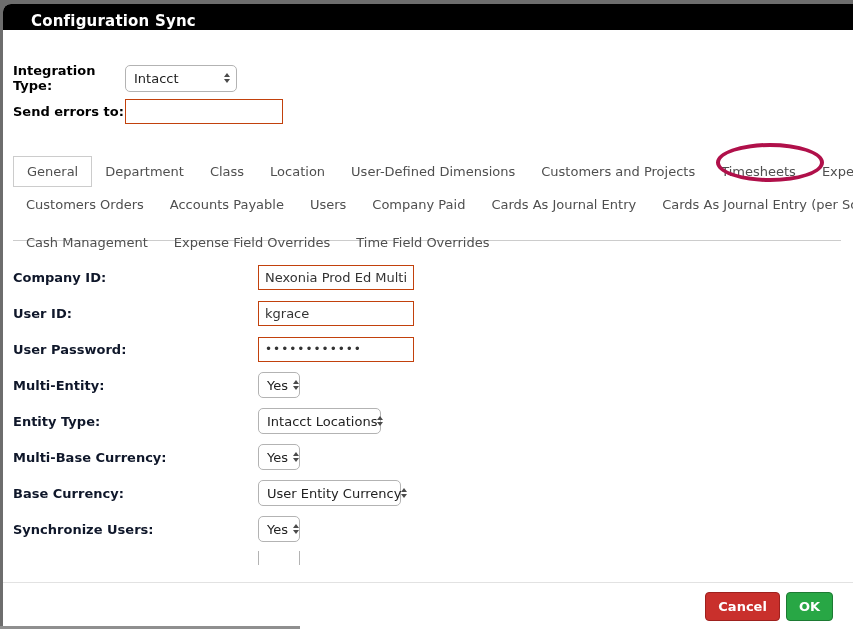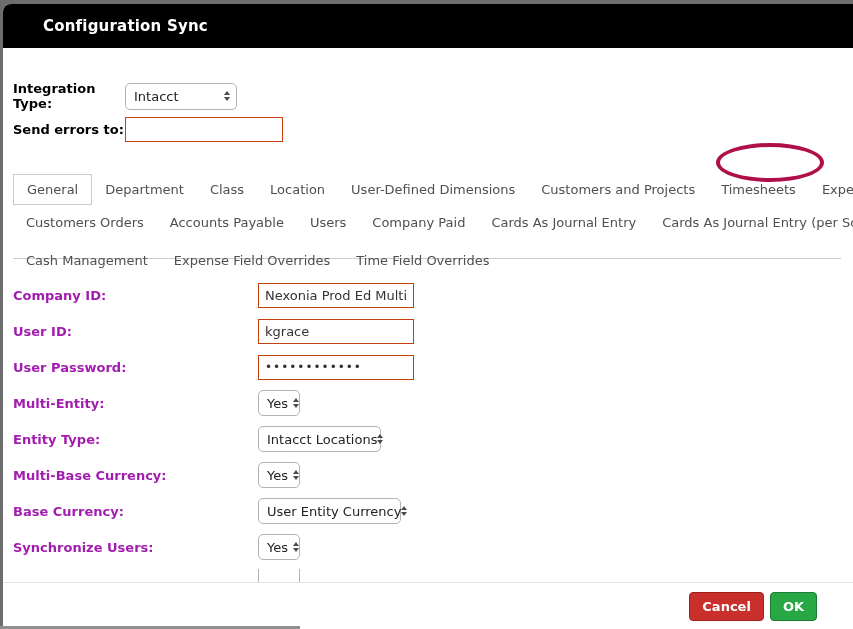--- a/index.html
+++ b/index.html
@@ -17,25 +17,25 @@
     background: #ffffff;
     border-top-left-radius: 8px;
     position: absolute;
   }
   .bottom-edge {
     position: absolute; left: 0; bottom: 0;
     width: 300px; height: 3px; background: #8f8f8f;
   }
   
   .header {
-    height: 44px;
+    height: 26px;
     background: #000;
     border-top-left-radius: 8px;
-    display: flex; align-items: center;
-    padding-left: 40px;
+    display: flex; align-items: flex-end;
+    padding-left: 28px;
   }
   .title { color: #fff; font-size: 15px; font-weight: bold; letter-spacing: .2px; }
 
   
   .topfields { margin: 33px 0 0 10px; }
   .toprow { display: flex; align-items: center; margin-bottom: 6px; }
   .toprow .tlabel { width: 112px; font-size: 13px; font-weight: bold; color: #000; }
   .text-input {
     border: 1px solid #c2410c; background: #fff;
     font-family: "DejaVu Sans", sans-serif; font-size: 13px; color: #333;
@@ -83,33 +83,33 @@
     left: 713px; top: 139px;
     width: 108px; height: 39px;
     border: 4px solid #b0104a;
     border-radius: 50%;
     pointer-events: none;
   }
 
   
   .form { margin: 18px 0 0 10px; height: 306px; overflow: hidden; }
   .frow { display: flex; align-items: center; height: 36px; }
-  .frow .flabel { width: 245px; font-size: 13px; font-weight: bold; color: #a21caf; }
+  .frow .flabel { width: 245px; font-size: 13px; font-weight: bold; color: #0f172a; }
   .frow .text-input { width: 156px; height: 25px; }
   .pw { letter-spacing: 1px; font-size: 12px; }
   .partial-row { height: 14px; overflow: hidden; margin-top: 4px; }
 
   
   .footer {
     position: absolute; left: 0; right: 0; bottom: 0;
     height: 47px;
     border-top: 1px solid #e2e2e2;
     background: #fff;
     display: flex; justify-content: flex-end; align-items: flex-start;
-    padding: 9px 36px 0 0; column-gap: 6px;
+    padding: 9px 20px 0 0; column-gap: 6px;
   }
   .btn {
     height: 29px; padding: 0 12px;
     border-radius: 4px; border: 1px solid transparent;
     color: #fff; font-family: "DejaVu Sans", sans-serif;
     font-size: 13px; font-weight: bold; cursor: pointer;
   }
   .btn.cancel { border-color: #9e211e; }
   .btn.ok { border-color: #1d7a33; }
 </style>

